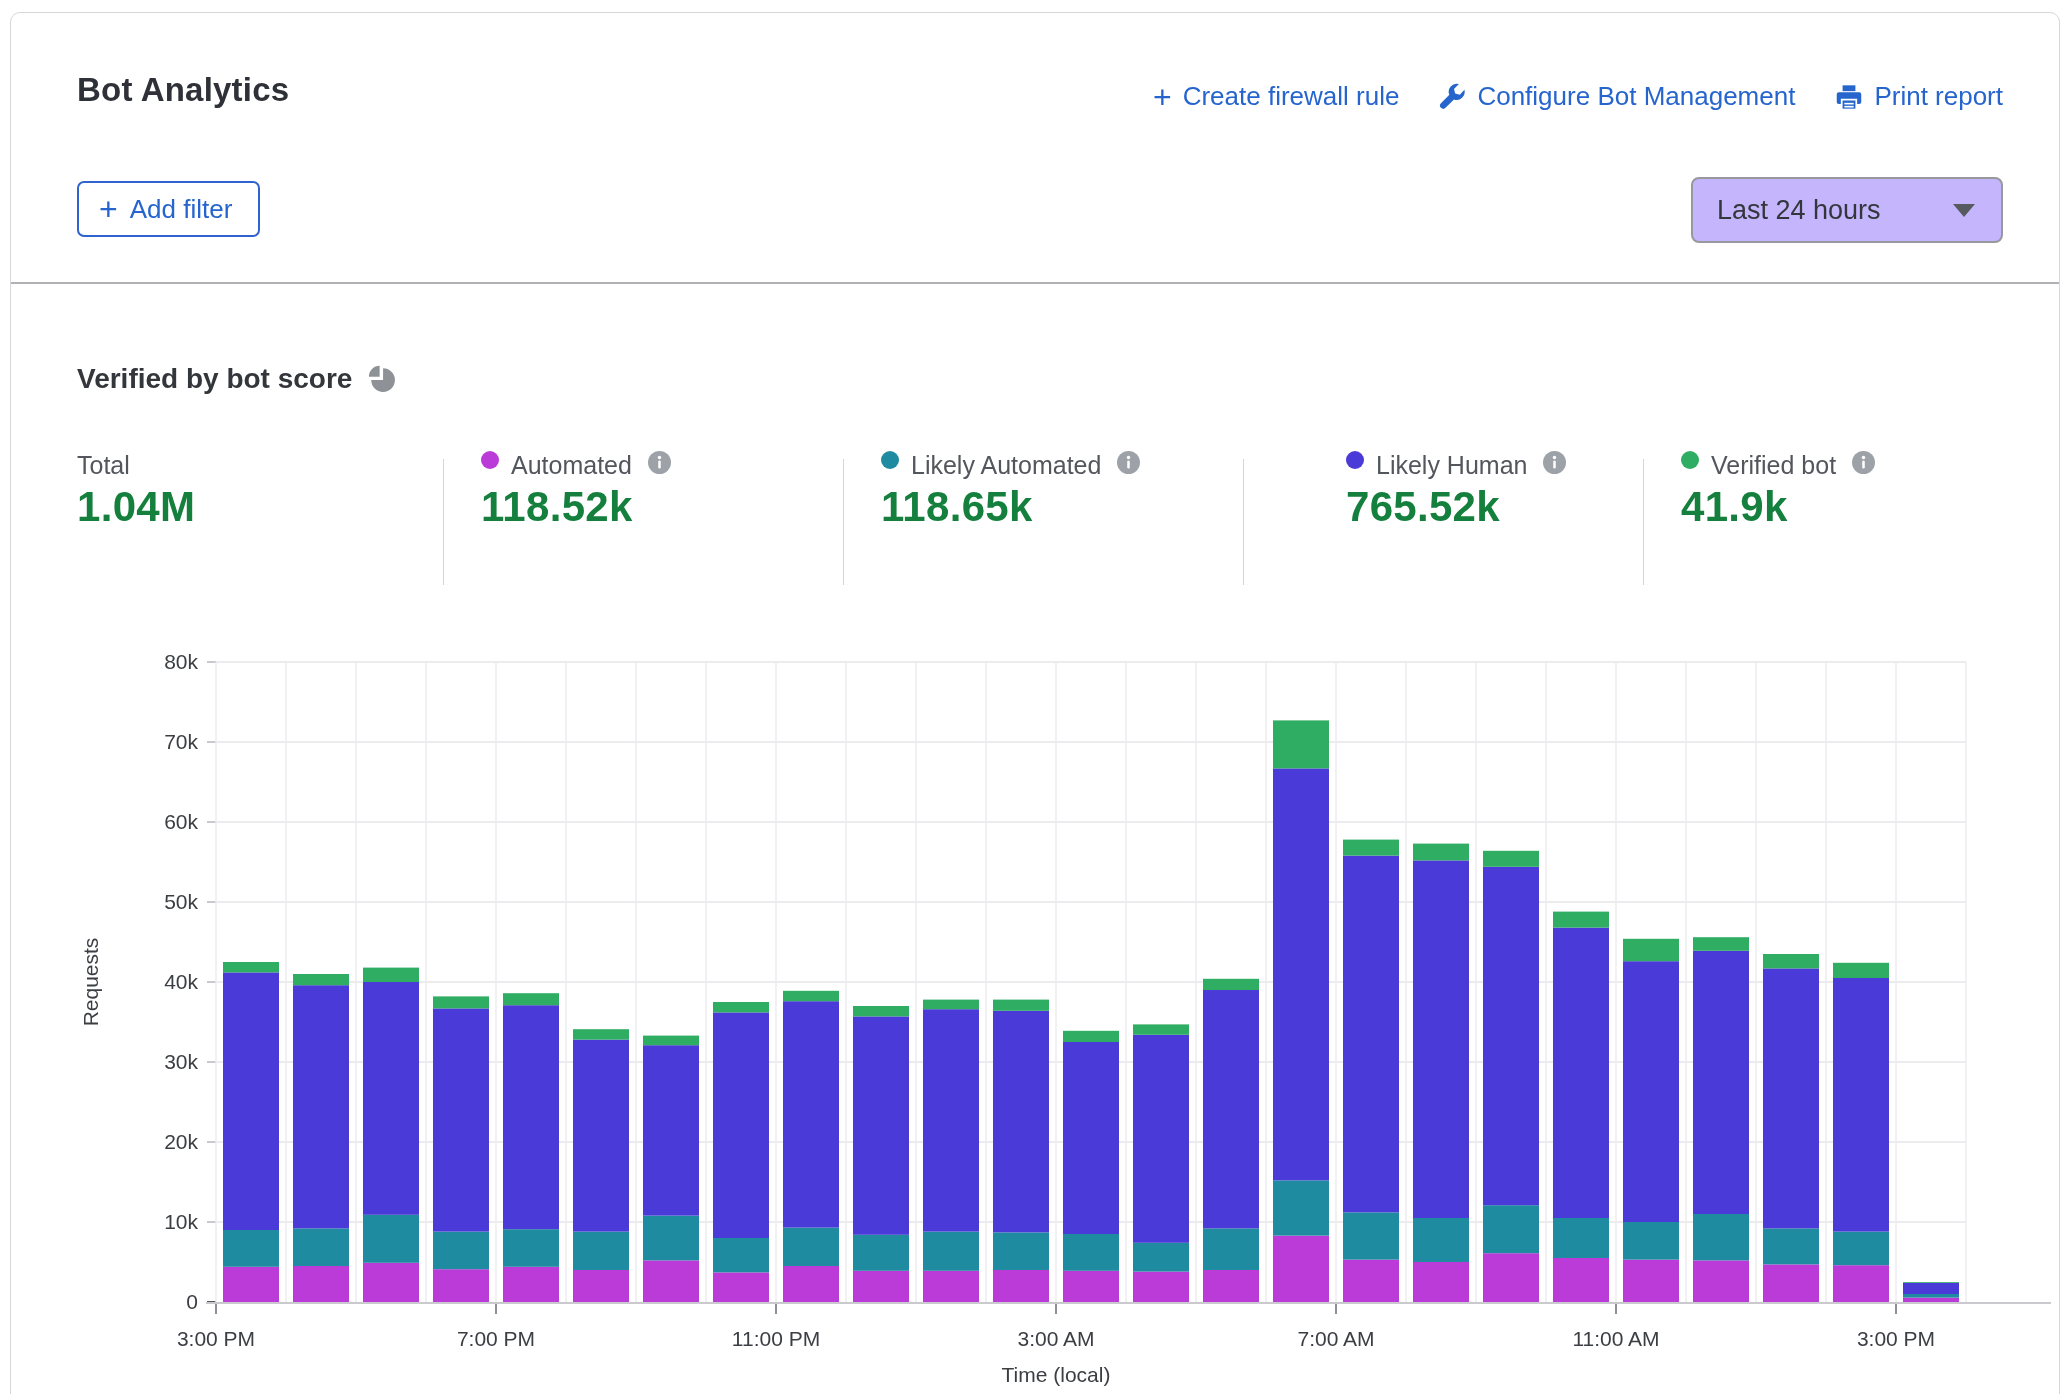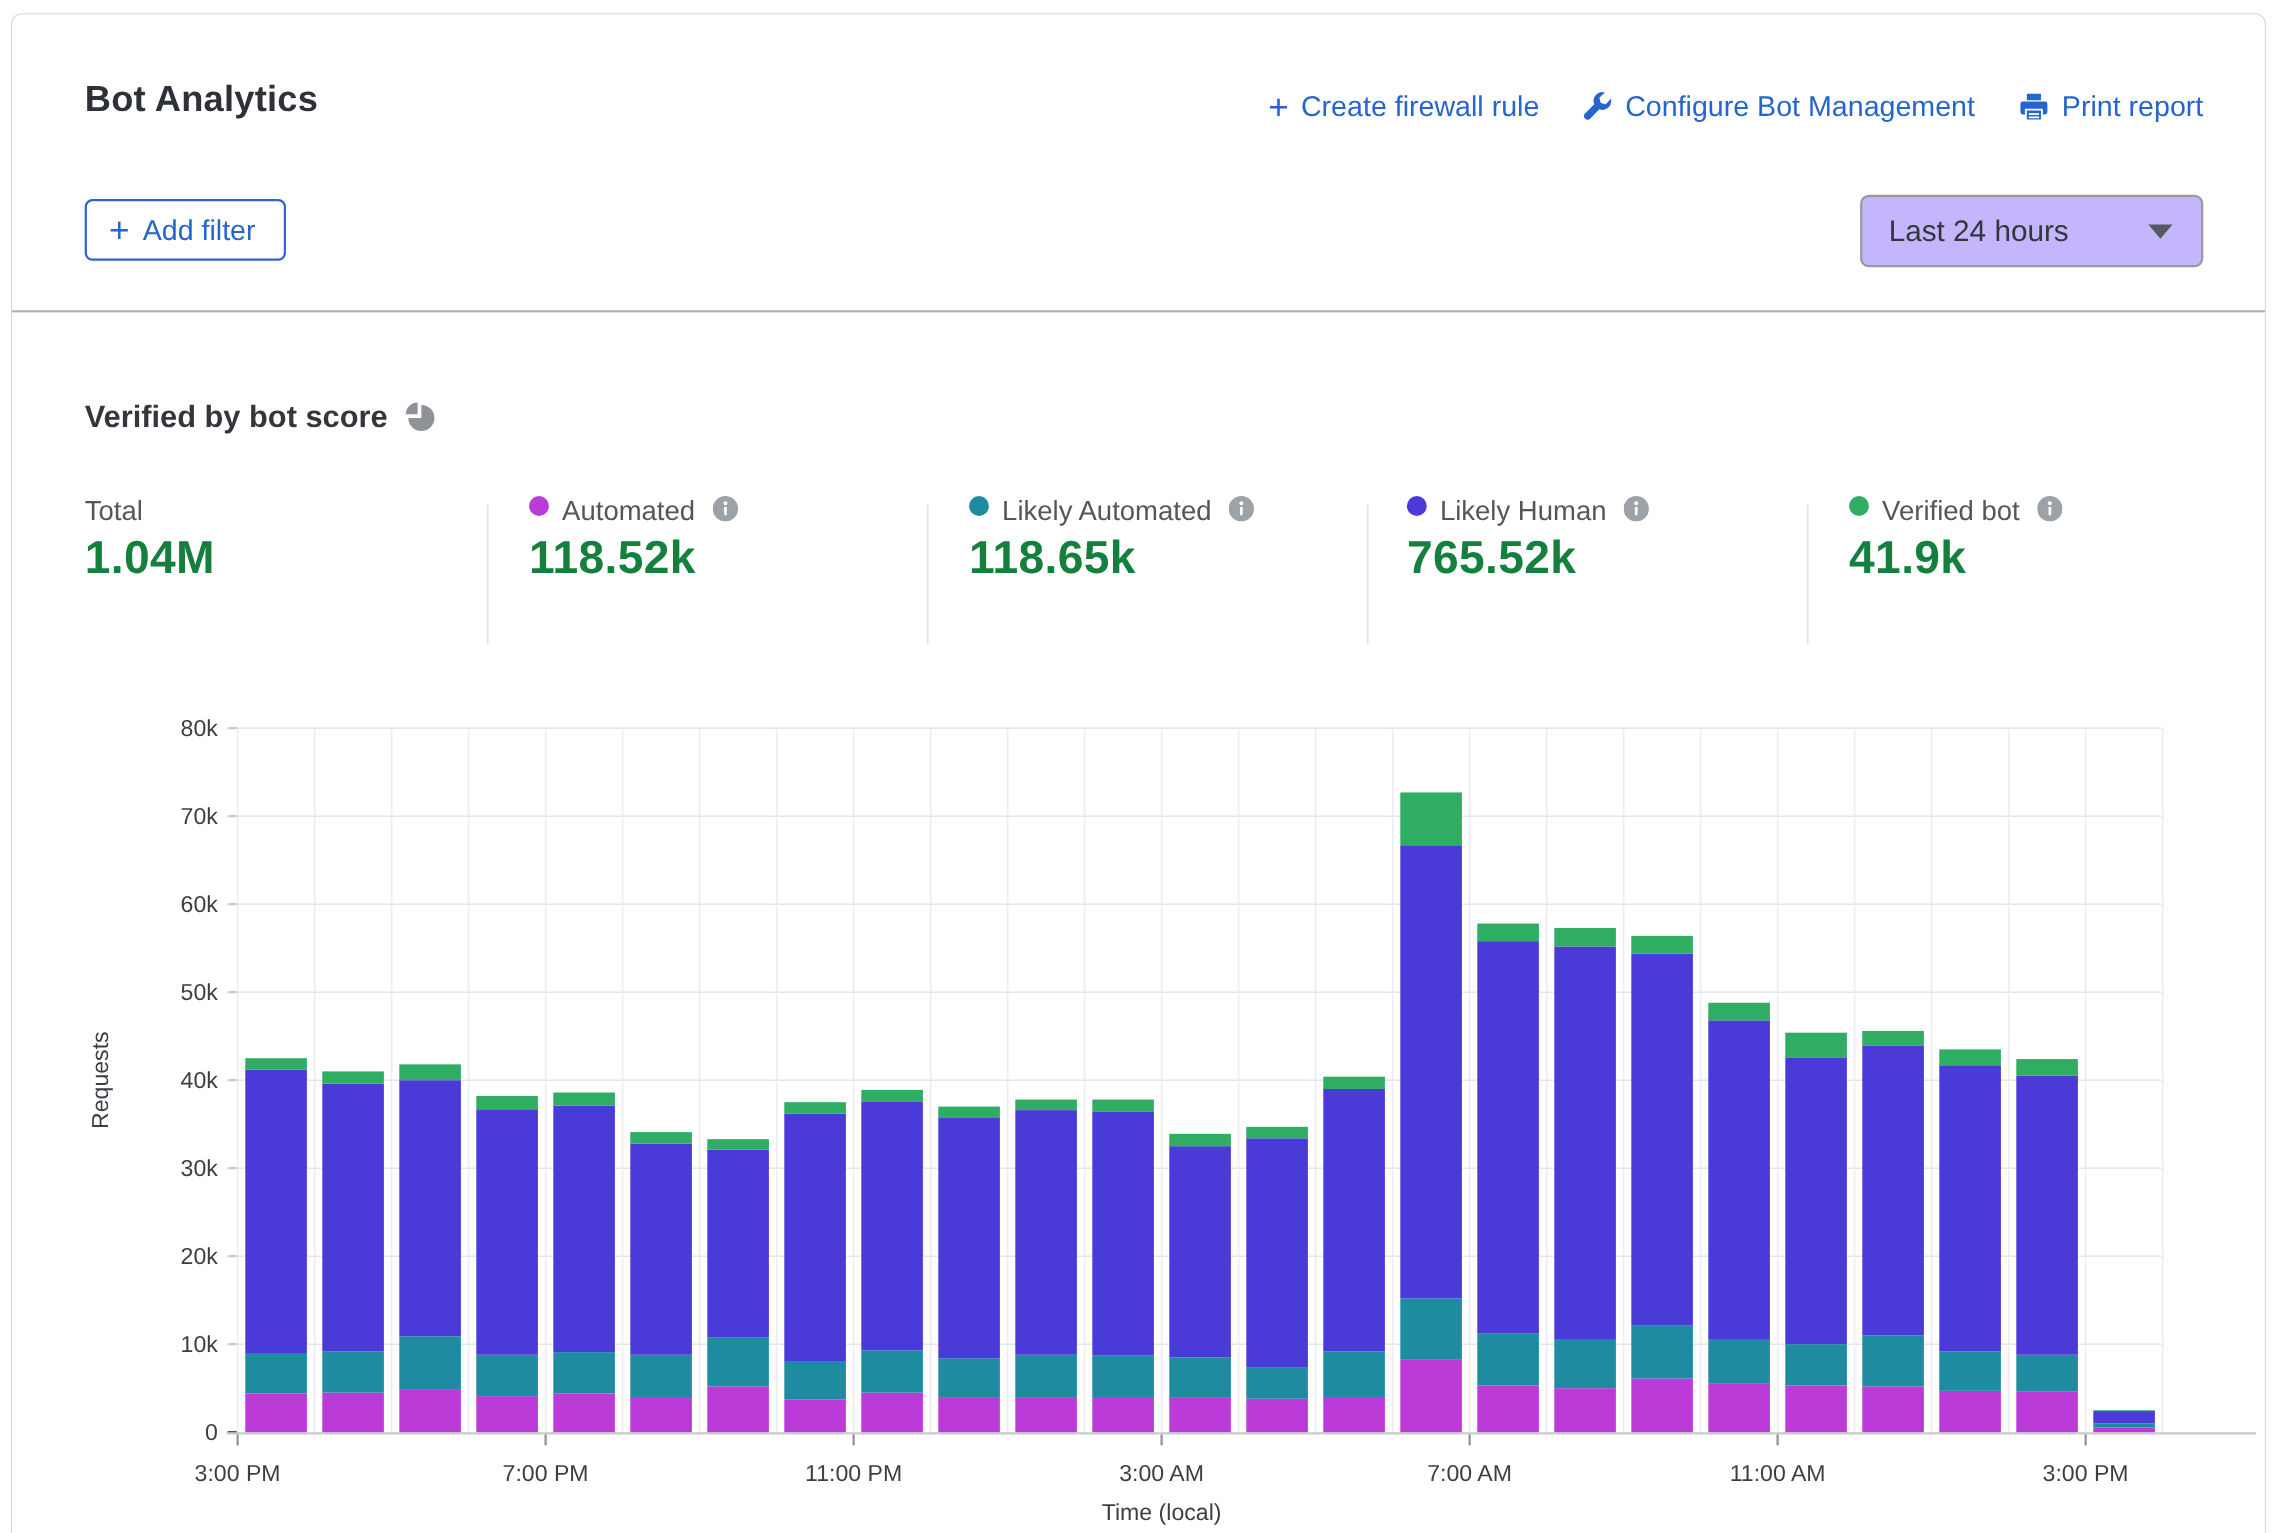--- a/index.html
+++ b/index.html
@@ -145,21 +145,21 @@
           <svg width="23" height="23" viewBox="0 0 22 22">
               <circle cx="11" cy="11" r="11" fill="#9da1a8"></circle>
               <circle cx="11" cy="6.2" r="1.7" fill="#fff"></circle>
               <rect x="9.8" y="9.2" width="2.4" height="7.6" rx="1.2" fill="#fff"></rect>
             </svg>
         </span>
       </div>
       <div class="stat-value">118.65k</div>
     </div>
 
-    <div class="stat" style="left:1268px;">
+    <div class="stat" style="left:1335px;">
       <div class="stat-label-row">
         <span class="dot" style="background: rgb(74, 59, 216);"></span>
         <span class="stat-label">Likely Human</span>
         <span style="display:inline-flex;margin-left:4px;">
           <svg width="23" height="23" viewBox="0 0 22 22">
               <circle cx="11" cy="11" r="11" fill="#9da1a8"></circle>
               <circle cx="11" cy="6.2" r="1.7" fill="#fff"></circle>
               <rect x="9.8" y="9.2" width="2.4" height="7.6" rx="1.2" fill="#fff"></rect>
             </svg>
         </span>

